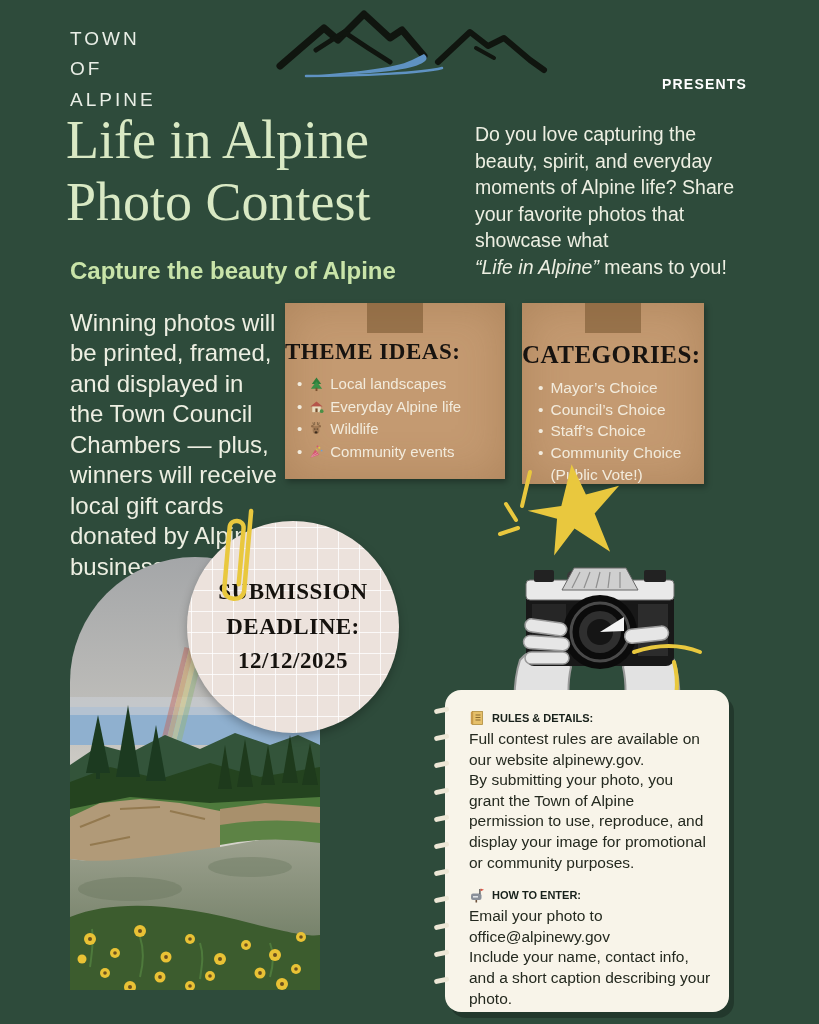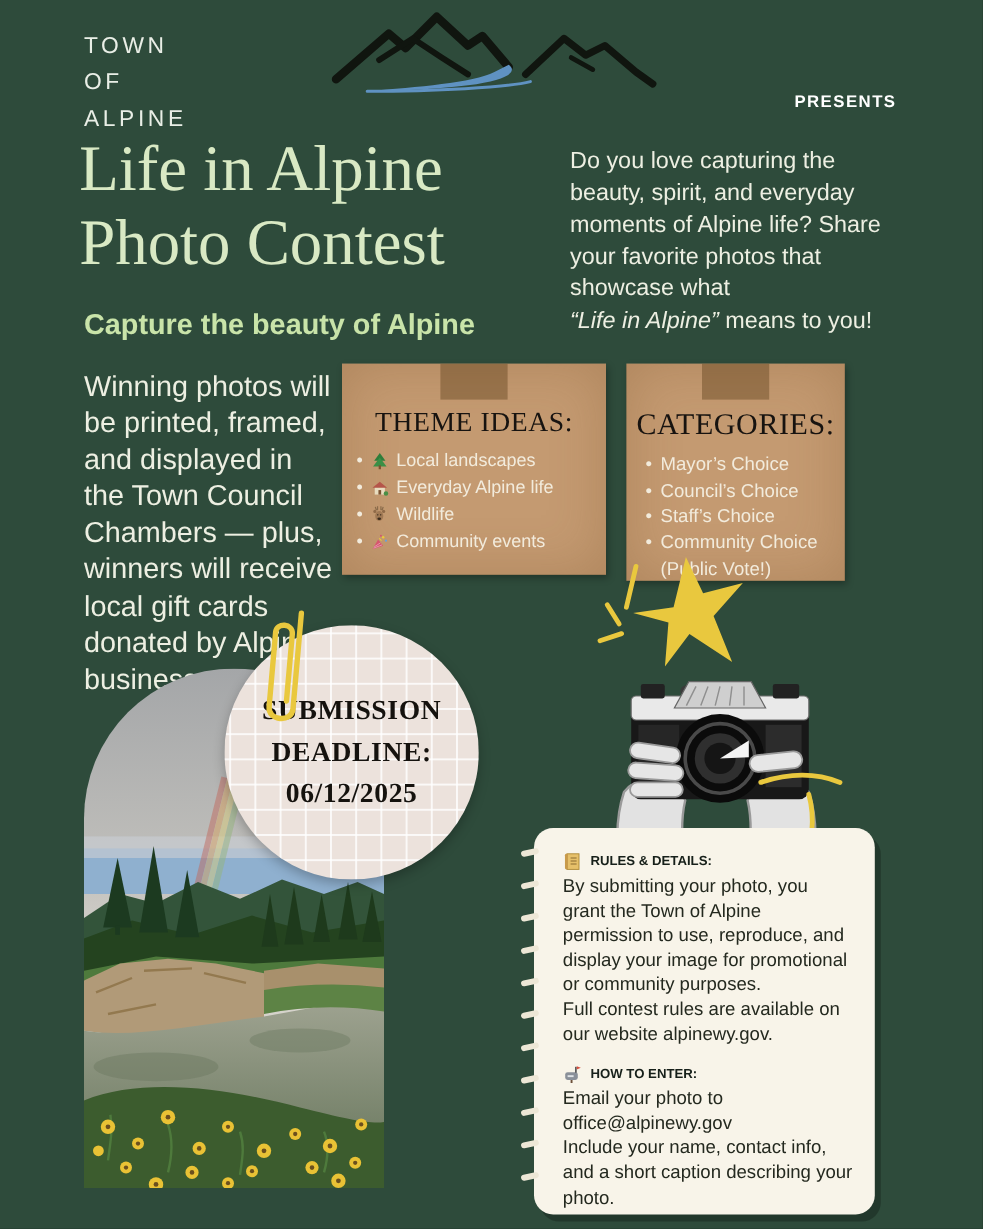--- a/index.html
+++ b/index.html
@@ -25,22 +25,22 @@
   .intro i{font-style:italic;}
   .prize{position:absolute;left:70px;top:308px;width:212px;
     font-size:24px;line-height:1.27;color:#EDEFE2;}
   
   .kraft-card{position:absolute;background:#C49A71;overflow:hidden;
     box-shadow:2px 3px 6px rgba(0,0,0,.30), inset 0 0 45px rgba(120,80,40,.28);}
   .theme-card{left:285px;top:303px;width:220px;height:176px;}
   .cat-card{left:522px;top:303px;width:182px;height:181px;}
   .tape{position:absolute;top:0;left:50%;transform:translateX(-50%);
     width:56px;height:30px;background:rgba(100,68,32,.45);}
-  .kraft-title{font-family:"Liberation Serif",serif;font-weight:400;
-    color:#171310;text-align:center;margin:36px 0 8px;font-size:23px;letter-spacing:.5px;}
+  .kraft-title{font-family:"Liberation Serif",serif;font-weight:700;
+    color:#171310;text-align:left;margin:36px 0 8px;font-size:23px;letter-spacing:.5px;}
   .cat-card .kraft-title{font-size:25px;margin-top:38px;}
   .kraft-list{margin:0 0 0 12px;padding:0;list-style:none;
     color:#F2EBDC;font-size:15px;line-height:1.5;}
   .cat-card .kraft-list{font-size:15.5px;line-height:1.4;margin-left:16px;padding-right:14px;}
   .kraft-list li{display:flex;align-items:flex-start;gap:6px;}
   .kraft-list .bullet{margin:0 1px 0 0;}
   .kraft-list svg{flex:0 0 auto;margin-top:3px;}
   
   .photo{position:absolute;left:70px;top:557px;width:250px;height:433px;
     border-radius:125px 125px 0 0;overflow:hidden;z-index:1;}
@@ -273,21 +273,21 @@
           <circle cx="120" cy="429" r="1.8"></circle>
             <circle cx="212" cy="427" r="2"></circle>
         </g>
       </g>
     </svg>
   </div>
 
   <div class="deadline-badge">
     <div>SUBMISSION</div>
     <div>DEADLINE:</div>
-    <div>06/12/2025</div>
+    <div>12/12/2025</div>
   </div>
 
   <svg class="paperclip" width="46" height="108" viewBox="0 0 46 108">
     <g transform="rotate(5 23 54)">
       <path d="M32,6 L32,86 C32,98 12,98 12,86 L12,24 C12,15 26,15 26,24 L26,80" fill="none" stroke="#E9C83E" stroke-width="4.5" stroke-linecap="round"></path>
     </g>
   </svg>
 
   <svg class="star-art" width="140" height="112" viewBox="0 0 140 112">
     <g stroke="#E9C83E" stroke-width="4" stroke-linecap="round">
@@ -343,22 +343,22 @@
     </svg>
     <div class="nb-content">
       <div class="nb-title">
         <svg width="16" height="16" viewBox="0 0 16 16">
             <rect x="3.5" y="1.5" width="10" height="13" fill="#E6C06A" stroke="#b08c3a" stroke-width="0.8"></rect>
             <rect x="1.8" y="1.5" width="2.4" height="13" rx="1.2" fill="#c89a4a"></rect>
             <path d="M6.5,5 h5 M6.5,7.5 h5 M6.5,10 h5" stroke="#8a6a30" stroke-width="1"></path>
           </svg>
         <span>RULES &amp; DETAILS:</span>
       </div>
+      <p class="nb-body">Full contest rules are available on our website alpinewy.gov.</p>
       <p class="nb-body">By submitting your photo, you grant the Town of Alpine permission to use, reproduce, and display your image for promotional or community purposes.</p>
-      <p class="nb-body">Full contest rules are available on our website alpinewy.gov.</p>
       <div class="nb-gap"></div>
       <div class="nb-title">
         <svg width="16" height="16" viewBox="0 0 16 16">
             <rect x="2" y="6.5" width="10.5" height="6.5" rx="2" fill="#8a9099"></rect>
             <rect x="4" y="9" width="5" height="1.6" fill="#dfe3e6"></rect>
             <rect x="10.2" y="2" width="1.4" height="5" fill="#555"></rect>
             <polygon points="11.6,1.6 15,2.8 11.6,4.2" fill="#d84f3f"></polygon>
             <rect x="6.5" y="13" width="1.6" height="2.5" fill="#6b4f3a"></rect>
           </svg>
         <span>HOW TO ENTER:</span>

